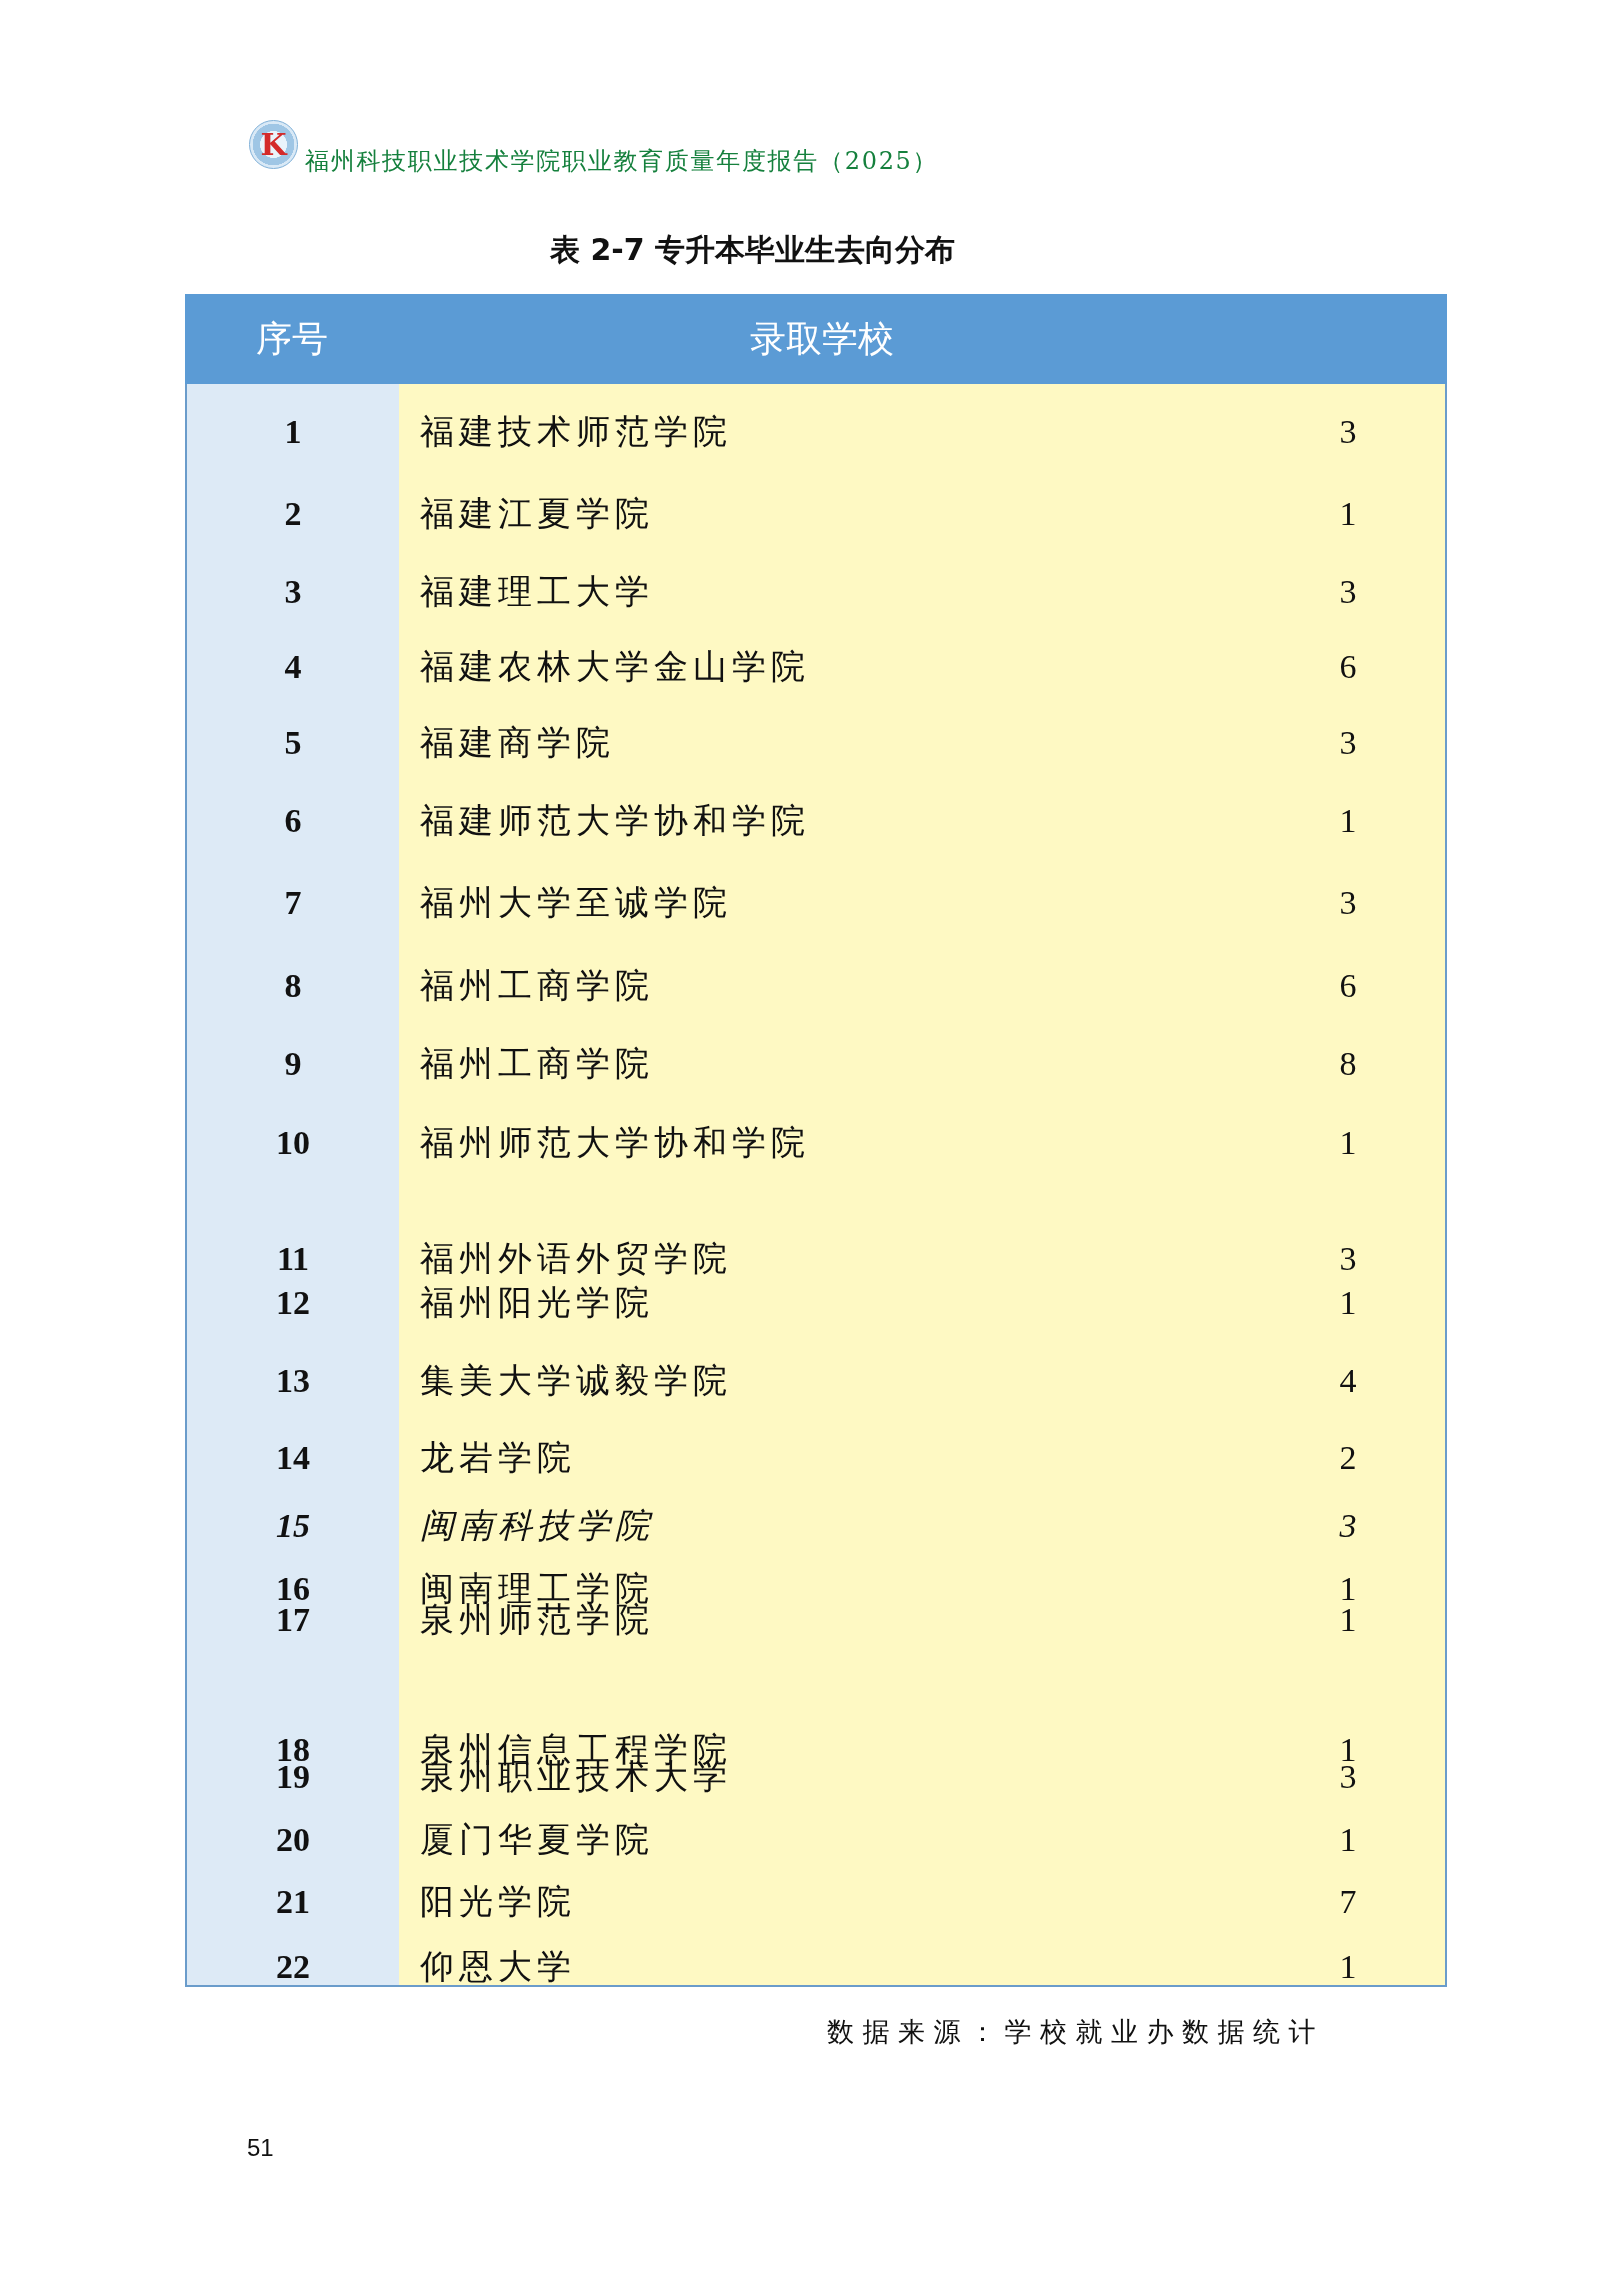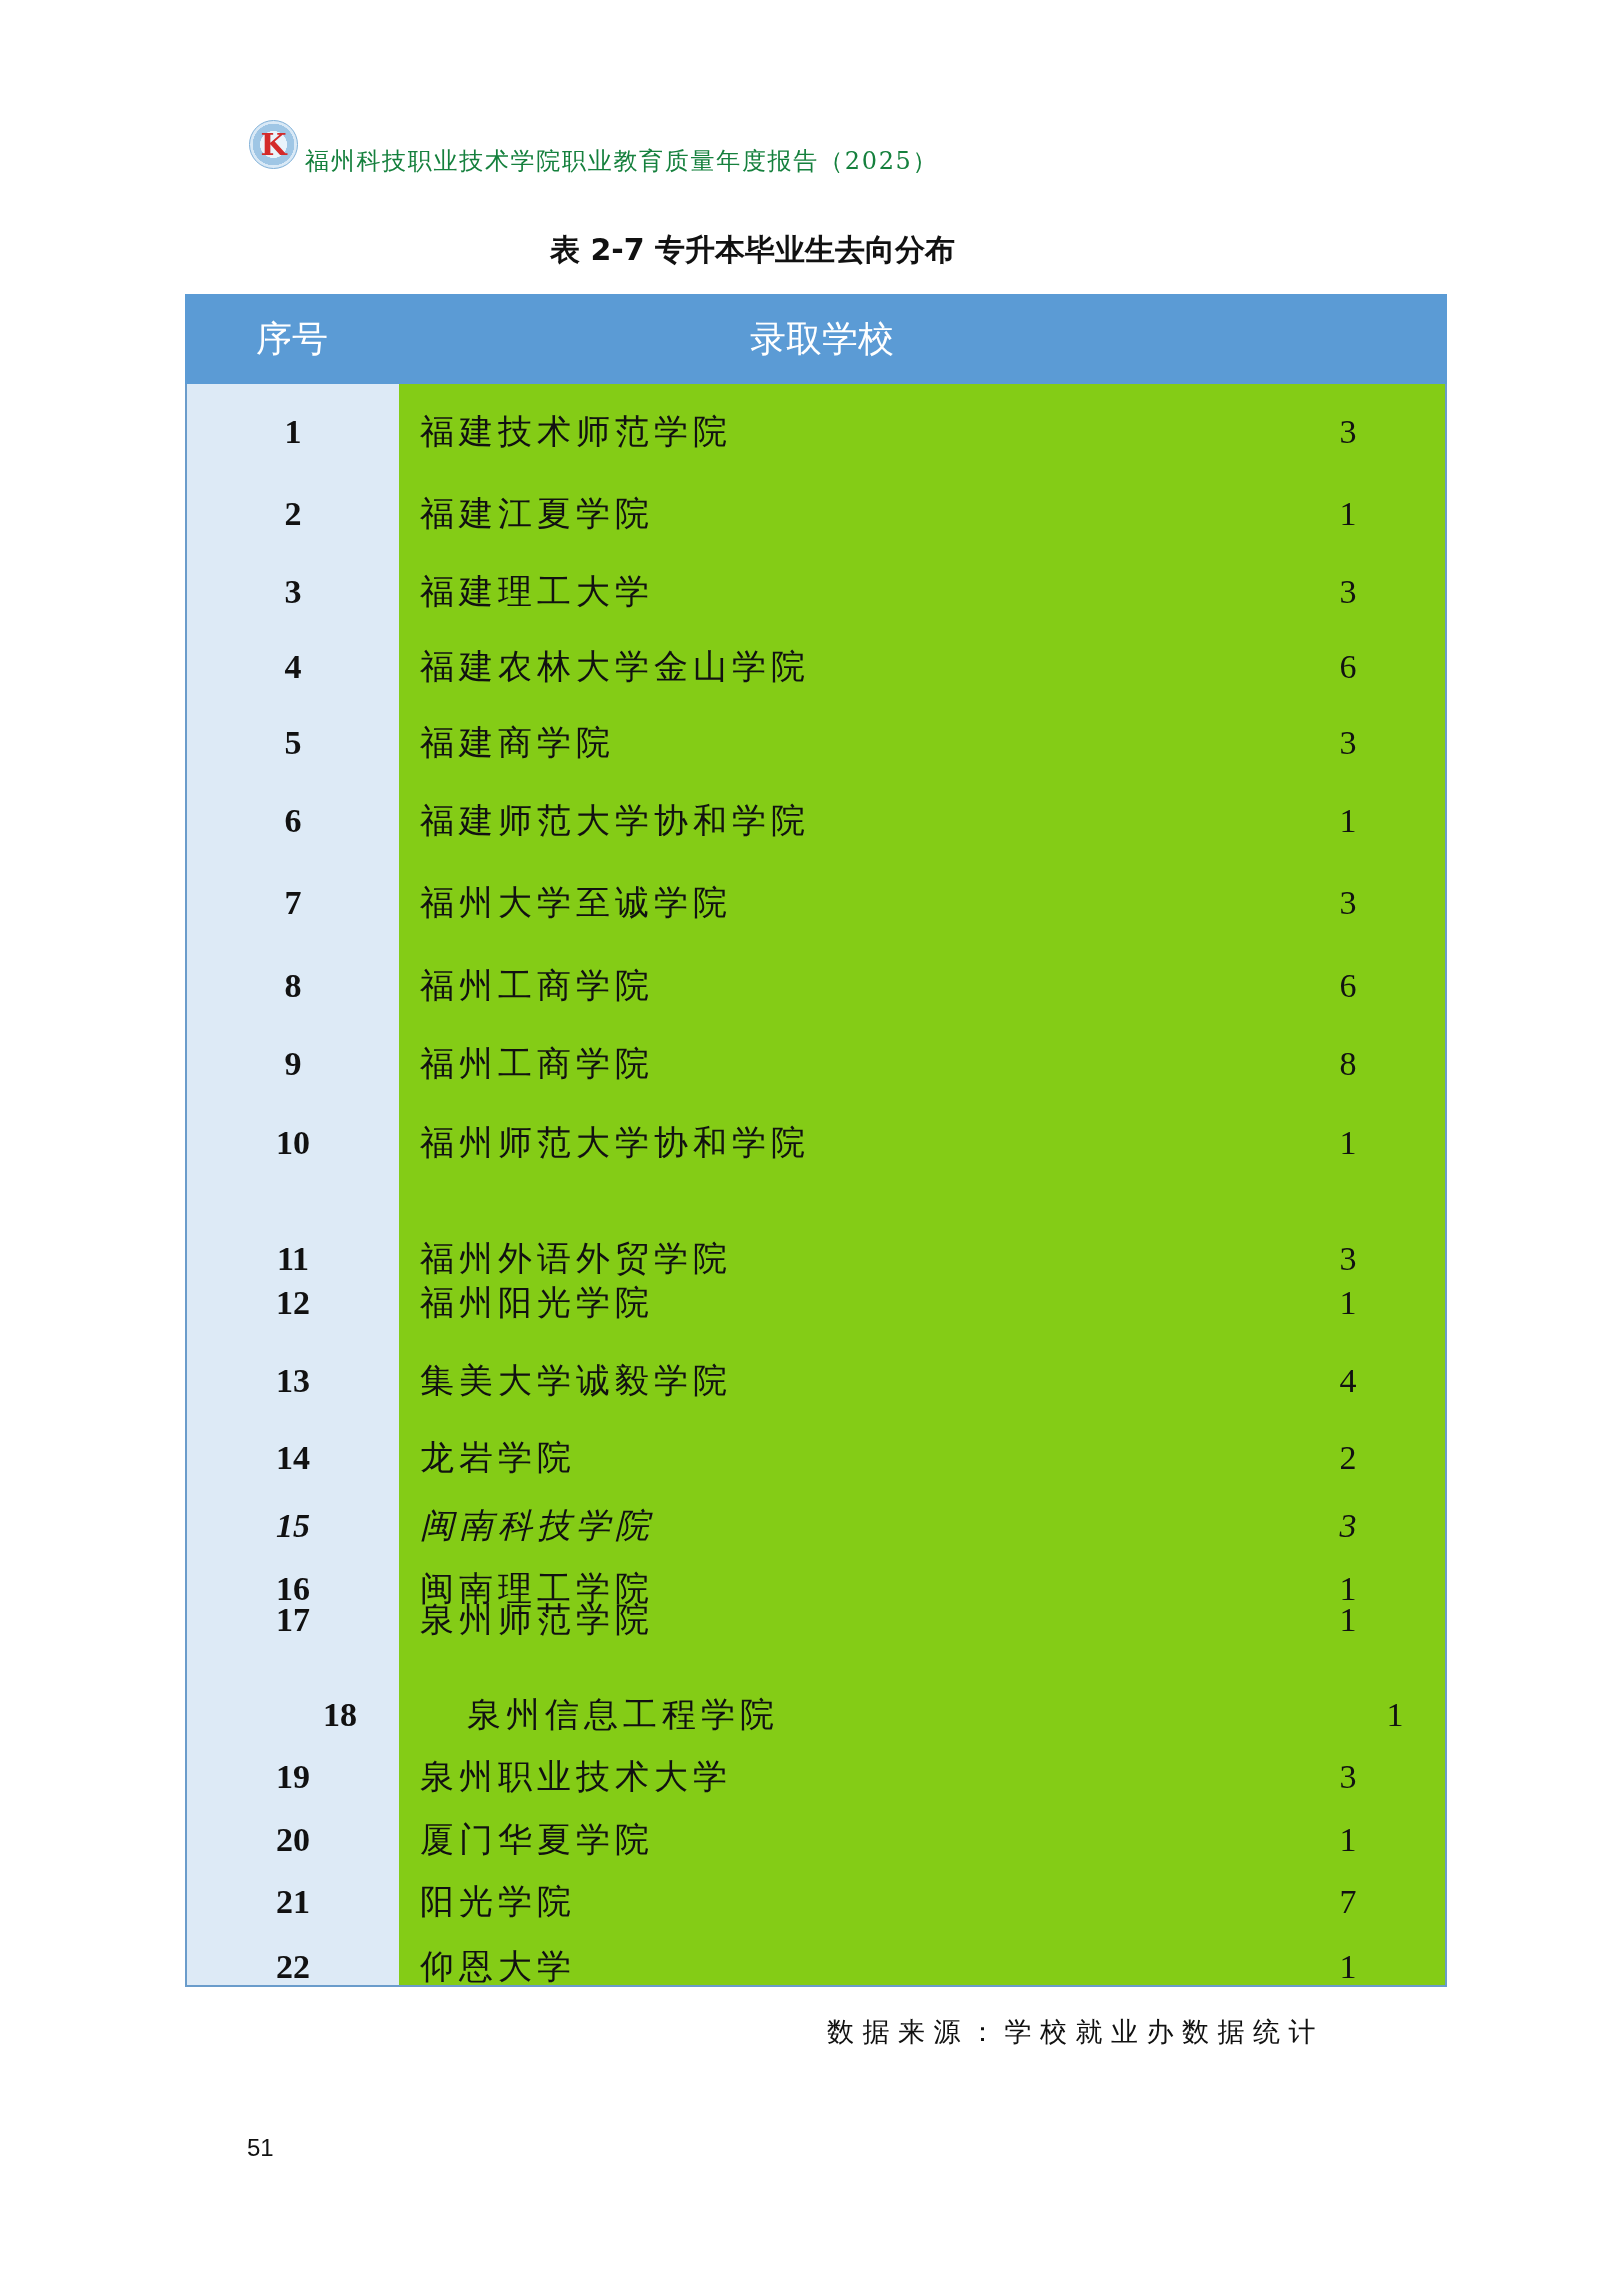--- a/index.html
+++ b/index.html
@@ -10,21 +10,21 @@
           background: radial-gradient(circle at 50% 50%, #e9f3fb 0 40%, #9fc6e5 41% 62%, #d9e9f6 63% 100%);
           border: 1.7px solid #7fb0d8; box-sizing: border-box; }
   .logo-k { position: absolute; left: 0; top: 5px; width: 100%; text-align: center;
             font-family: "DejaVu Serif", serif; font-weight: bold; font-size: 30px; color: #d42a2a; line-height: 37px; }
   .header-title { position: absolute; left: 56px; top: 25px; font-family: "DejaVu Serif", serif;
                   font-size: 24px; letter-spacing: 1.7px; color: #15803d; white-space: nowrap; }
   .table-caption { position: absolute; left: 0; width: 1623px; top: 230px; text-align: center;
                    font-family: "DejaVu Sans", sans-serif; font-weight: bold; font-size: 30px; color: #111;
                    padding-right: 118px; box-sizing: border-box; }
   .tbl { position: absolute; left: 185px; top: 294px; width: 1262px; height: 1693px;
-         border: 2.5px solid #6a9ccb; border-top: none; box-sizing: border-box; background: #84cc16; }
+         border: 2.5px solid #6a9ccb; border-top: none; box-sizing: border-box; background: #fef9c3; }
   .thead { position: absolute; left: -2.5px; top: 0; width: 1262px; height: 90px; background: #5b9bd5; }
   .th { position: absolute; top: 0; height: 90px; line-height: 90px; color: #fff;
         font-family: "DejaVu Sans", sans-serif; font-size: 36px; text-align: center; }
   .th-idx { left: 0; width: 215px; }
   .th-school { left: 215px; width: 845px; }
   .th-count { left: 1060px; width: 202px; }
   .idx-col { position: absolute; left: 0; top: 90px; width: 212px; bottom: 0; background: #ddeaf6; }
   .row { position: absolute; left: 0; width: 1257px; height: 51px; }
   .cell-idx { position: absolute; left: 0; width: 212px; text-align: center; font-family: "Liberation Serif", serif;
               font-size: 34px; font-weight: bold; line-height: 51px; color: #111; }
@@ -134,21 +134,21 @@
       <div class="row" style="top: 1269px;">
         <div class="cell-idx">16</div>
         <div class="cell-school">闽南理工学院</div>
         <div class="cell-count">1</div>
       </div>
       <div class="row" style="top: 1300px;">
         <div class="cell-idx">17</div>
         <div class="cell-school">泉州师范学院</div>
         <div class="cell-count">1</div>
       </div>
-      <div class="row" style="top: 1395px; margin-left: 47px;">
+      <div class="row" style="top: 1430px;">
         <div class="cell-idx">18</div>
         <div class="cell-school">泉州信息工程学院</div>
         <div class="cell-count">1</div>
       </div>
       <div class="row" style="top: 1457px;">
         <div class="cell-idx">19</div>
         <div class="cell-school">泉州职业技术大学</div>
         <div class="cell-count">3</div>
       </div>
       <div class="row" style="top: 1520px;">

